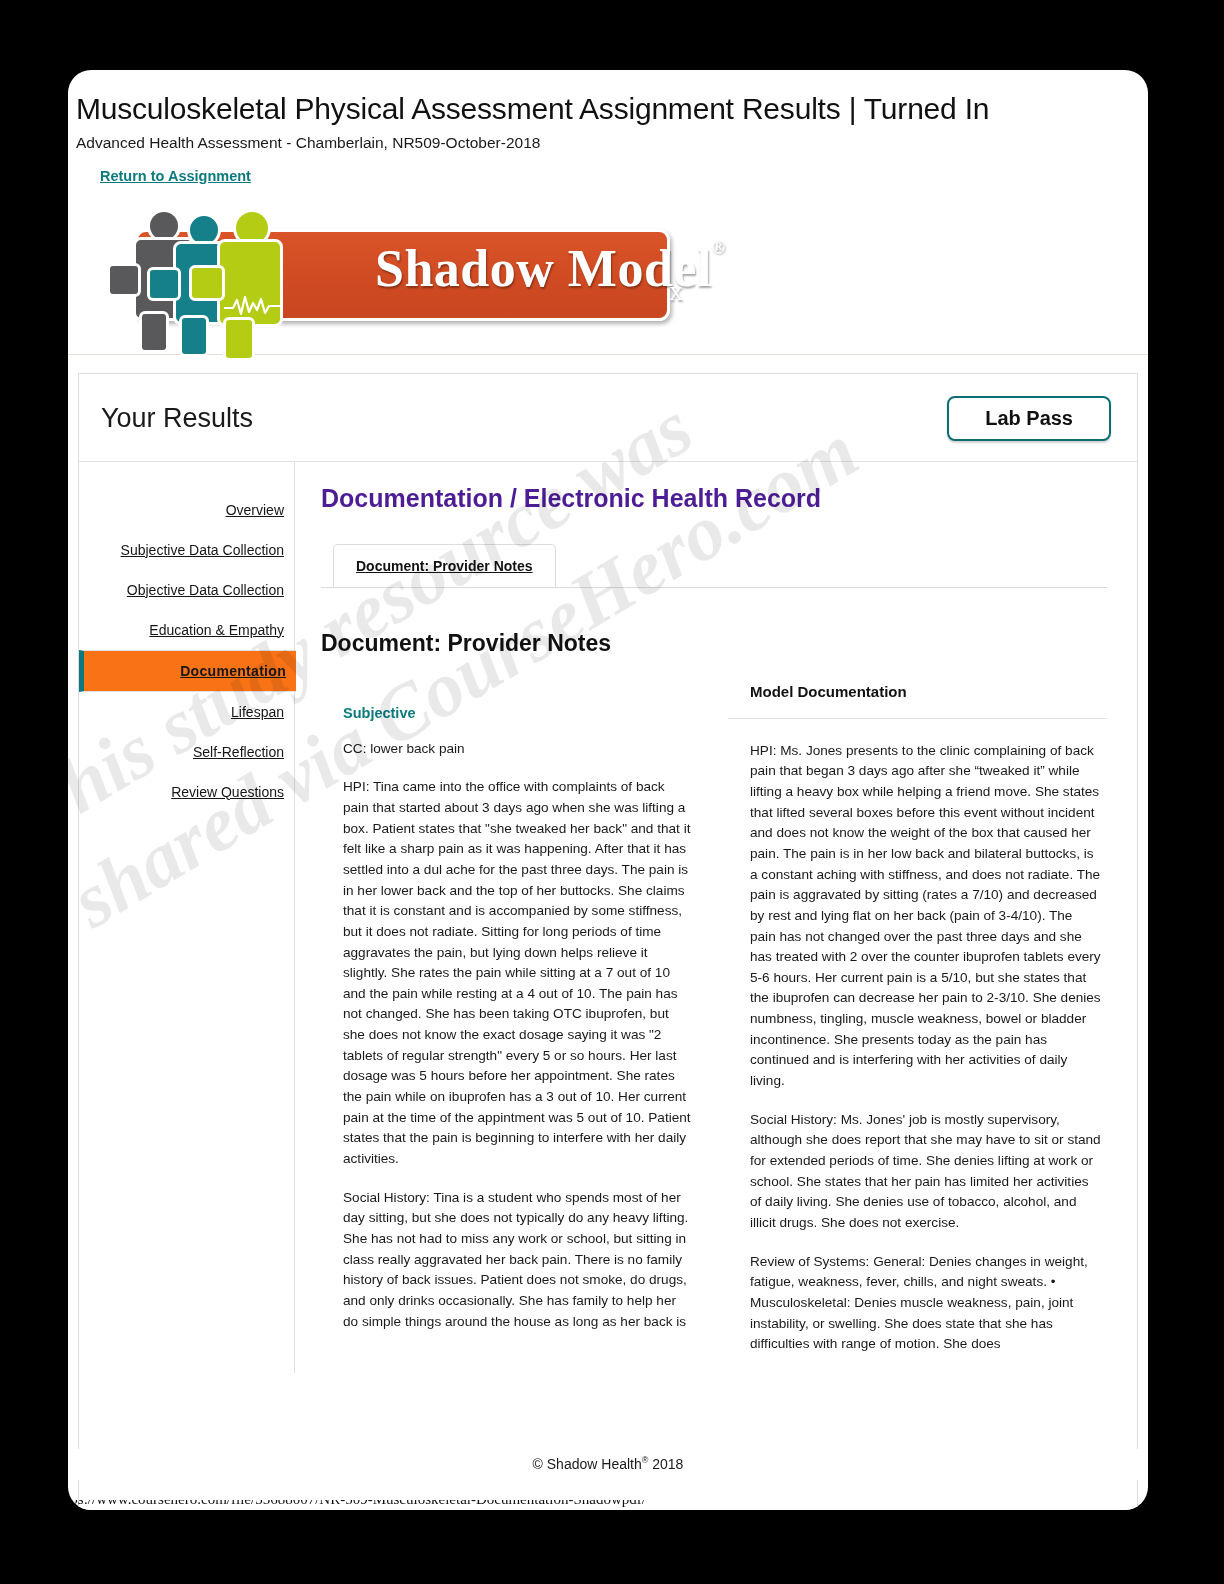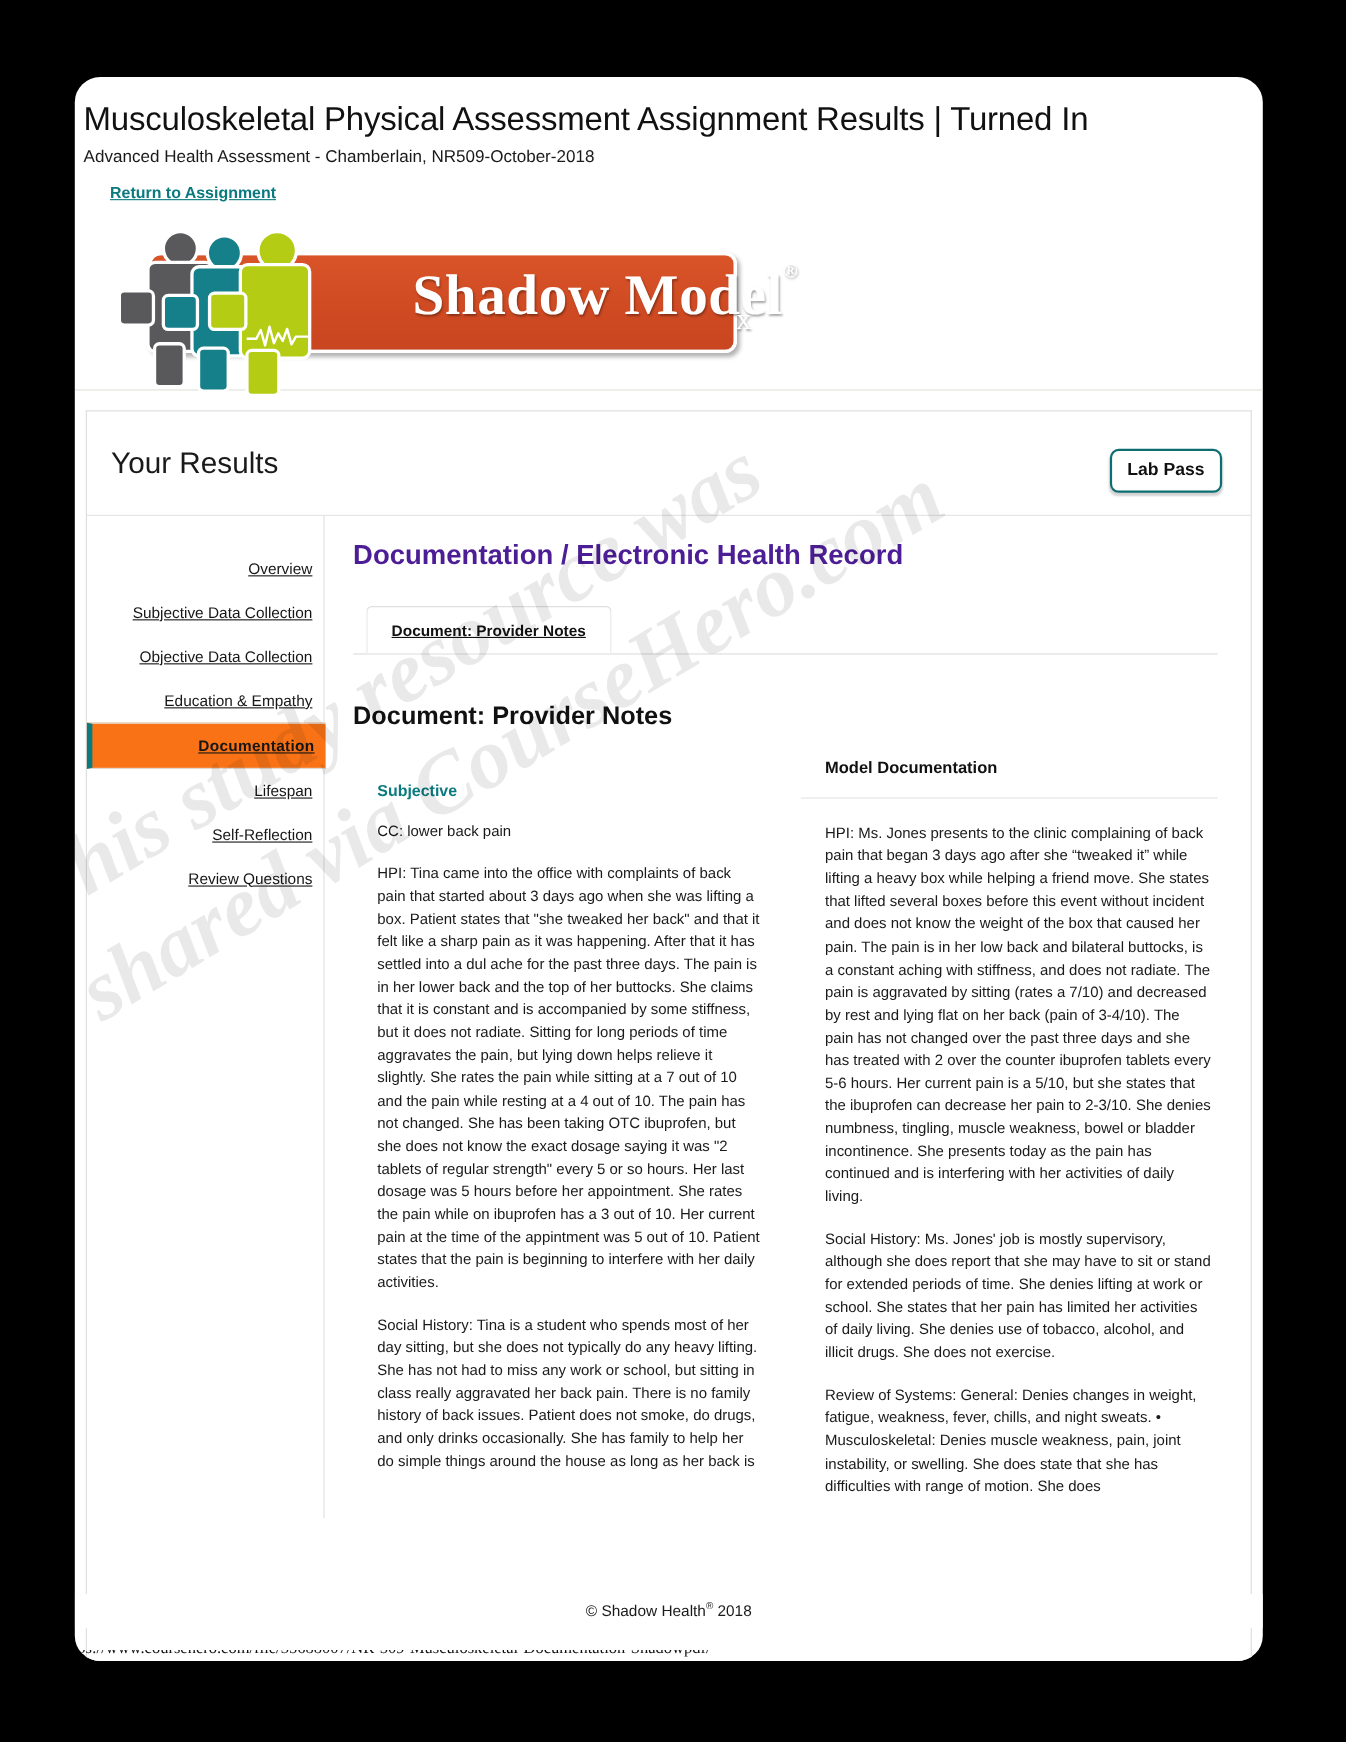--- a/index.html
+++ b/index.html
@@ -132,27 +132,26 @@
   }
   .results-title {
     font-size: 27px;
     color: #1a1a1a;
     font-weight: 400;
   }
   .lab-pass-btn {
     border: 2px solid #0d6e72;
     border-radius: 8px;
     background: #fff;
-    padding: 9px 14px;
-    font-size: 16px;
+    padding: 9px 36px;
+    font-size: 20px;
     font-weight: bold;
     color: #111;
     cursor: pointer;
     box-shadow: 0 2px 2px rgba(0,0,0,0.18);
-    margin-top: 12px;
   }
 
   .results-body { display: flex; }
 
   
   .sidebar {
     width: 216px;
     flex: 0 0 216px;
     padding: 28px 0 40px 0;
     border-right: 1px solid #e0e0e0;

